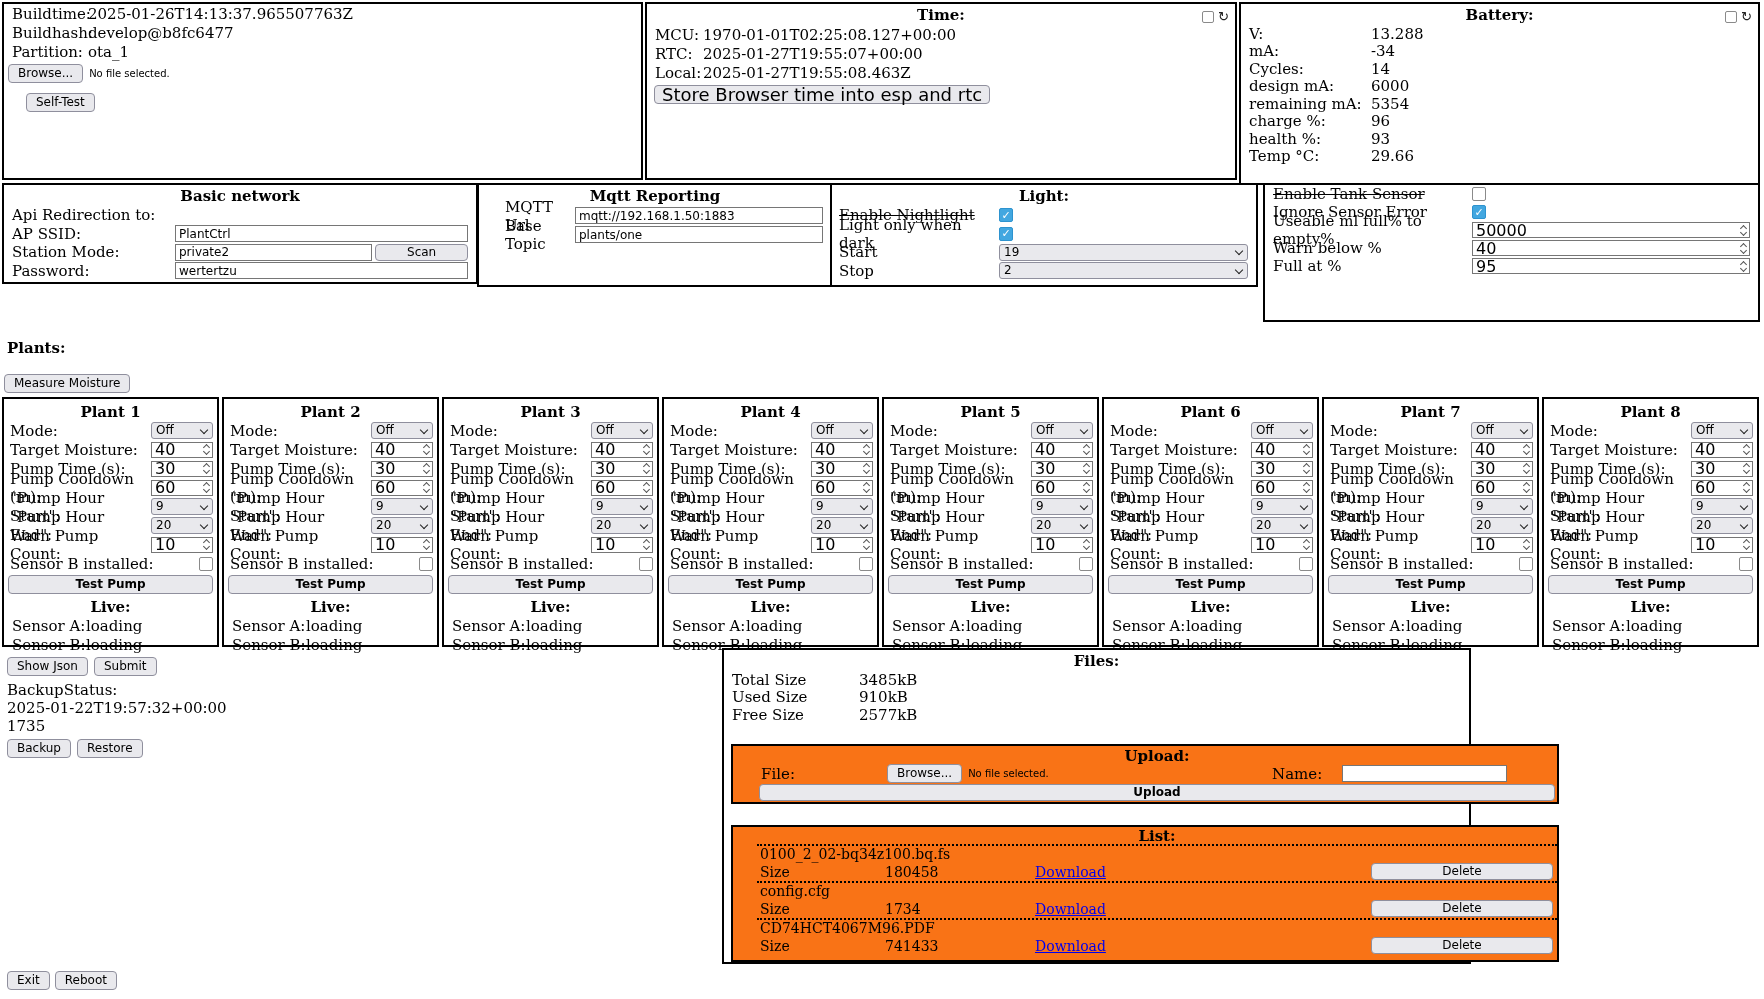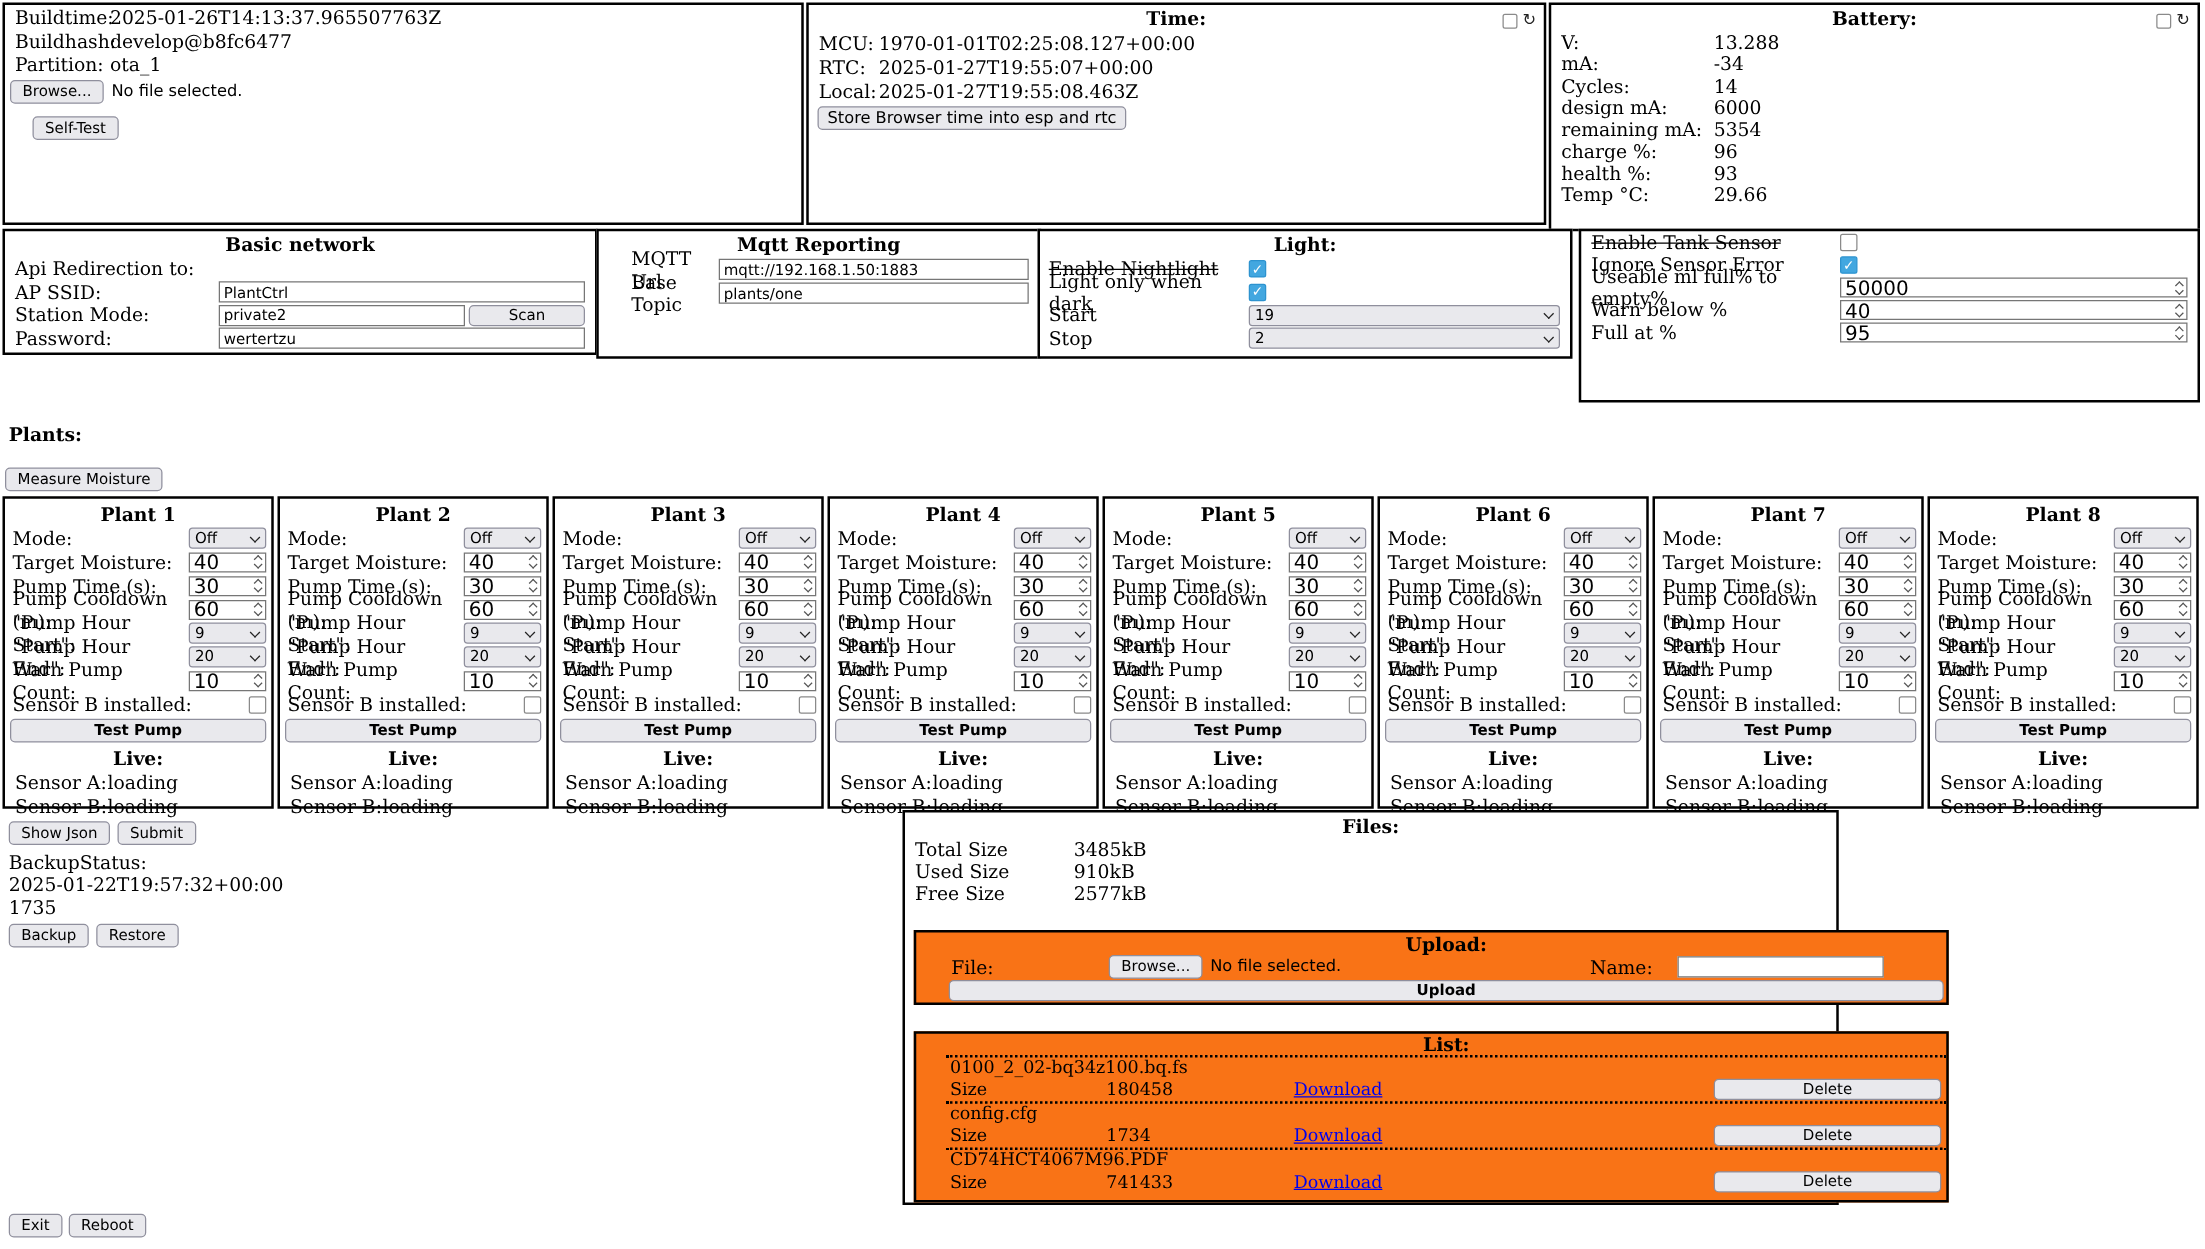--- a/index.html
+++ b/index.html
@@ -46,33 +46,33 @@
   .sel { display: inline-flex; align-items: center; justify-content: space-between;
          background: #e9e9ed; border: 1px solid #8f8f9d; border-radius: 3px; height: 17px;
          padding: 0 3px 0 4px; cursor: pointer; }
   .sel .sv { font-family: "DejaVu Sans", sans-serif; font-size: 12px; line-height: 13px; }
   .dchev { display: block; width: 6px; height: 6px; border-right: 1.5px solid #222; border-bottom: 1.5px solid #222;
            transform: rotate(45deg); margin: -2px 2px 0 0; }
 
   
   input.ti { font-family: "DejaVu Sans", sans-serif; font-size: 12px; height: 17px;
              border: 1px solid #767676; background: #fff; padding: 0 3px; }
-  .nofile { font-family: "DejaVu Sans", sans-serif; font-size: 13px; margin-left: 6px; }
+  .nofile { font-family: "DejaVu Sans", sans-serif; font-size: 10px; margin-left: 6px; }
   .strike { text-decoration: line-through; }
 
   
   #fw   { left: 2px;    top: 2px; width: 641px; height: 178px; }
   #time { left: 645px;  top: 2px; width: 592px; height: 178px; }
   #batt { left: 1239px; top: 2px; width: 521px; height: 183px; }
   #fw .k { width: 76px; } #fw .kv { height: 19px; }
   #time .k { width: 48px; } #time .kv { height: 19px; align-items: flex-end; }
   #batt .k { width: 122px; } #batt .kv { height: 17.5px; }
   #fw .filerow { display: flex; align-items: center; padding: 3px 4px; }
   #fw .selftest { margin: 7px 0 0 22px; }
-  #time .storebtn { margin: 3px 0 0 7px; font-size: 13px; padding: 2px 7px; }
+  #time .storebtn { margin: 3px 0 0 7px; font-size: 18px; padding: 2px 7px; }
 
   
   #net   { left: 2px;    top: 183px; width: 476px; height: 101px; }
   #mqtt  { left: 477px;  top: 183px; width: 356px; height: 104px; }
   #light { left: 830px;  top: 183px; width: 428px; height: 104px; }
   #tank  { left: 1263px; top: 183px; width: 497px; height: 139px; }
   #net .kv { height: 18.5px; }
   #net .k { width: 163px; }
   #net input.ti { width: 297px; }
   #net input.st { width: 200px; }

